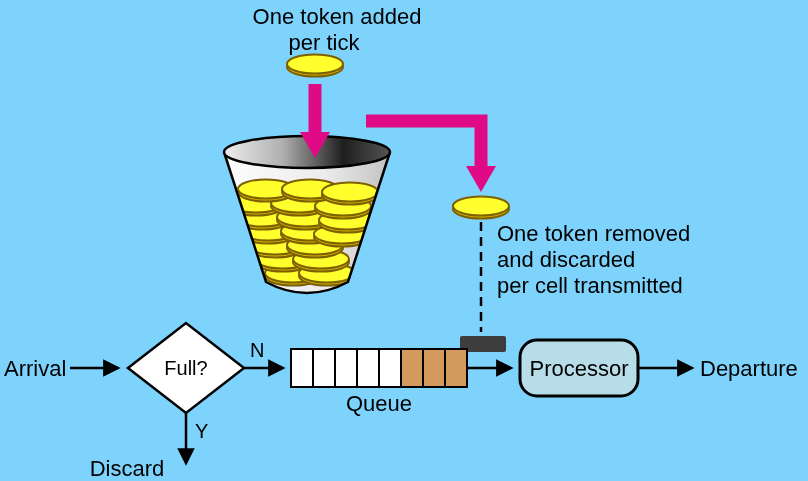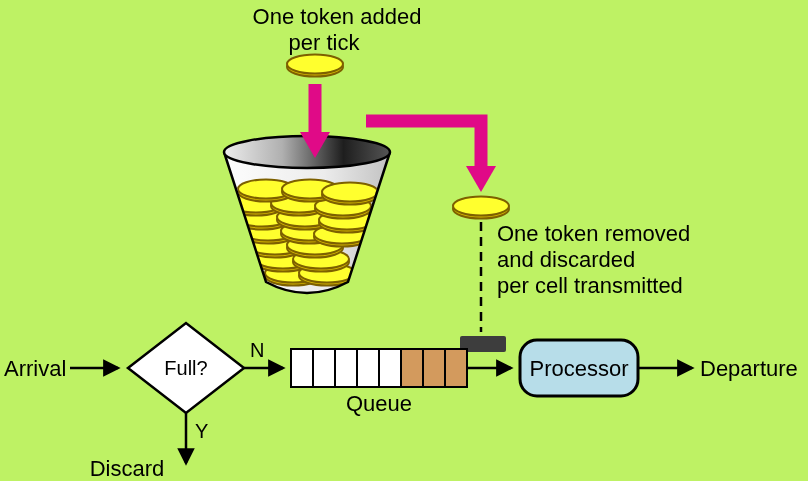--- a/index.html
+++ b/index.html
@@ -1,16 +1,16 @@
 <!DOCTYPE html>
 <html style="--arrow-magenta: #e00a87; --token-yellow: #ffff2e; --token-edge: #d8b900; --token-outline: #7d6000; --queue-tan: #d39a5d; --processor-blue: #b7dde9; --dark-block: #3d3d3d;"><head>
 <meta charset="utf-8">
 <style>
   html,body{margin:0;padding:0;background:#fff;}
-  .stage{width:808px;height:481px;position:relative;background:#bef264;overflow:hidden;}
+  .stage{width:808px;height:481px;position:relative;background:#7dd3fc;overflow:hidden;}
   svg{display:block;}
   text{font-family:"Liberation Sans", sans-serif;fill:#000;}
   .lbl{font-size:22px;}
   .small{font-size:20px;}
   .magenta-fill{fill:var(--arrow-magenta);}
   .magenta-stroke{stroke:var(--arrow-magenta);fill:none;}
   .coin{fill:var(--token-yellow);stroke:var(--token-outline);stroke-width:2;}
   .coin-edge{fill:var(--token-edge);stroke:var(--token-outline);stroke-width:2;}
   .proc{fill:var(--processor-blue);stroke:#000;stroke-width:3;}
   .darkblk{fill:var(--dark-block);}

